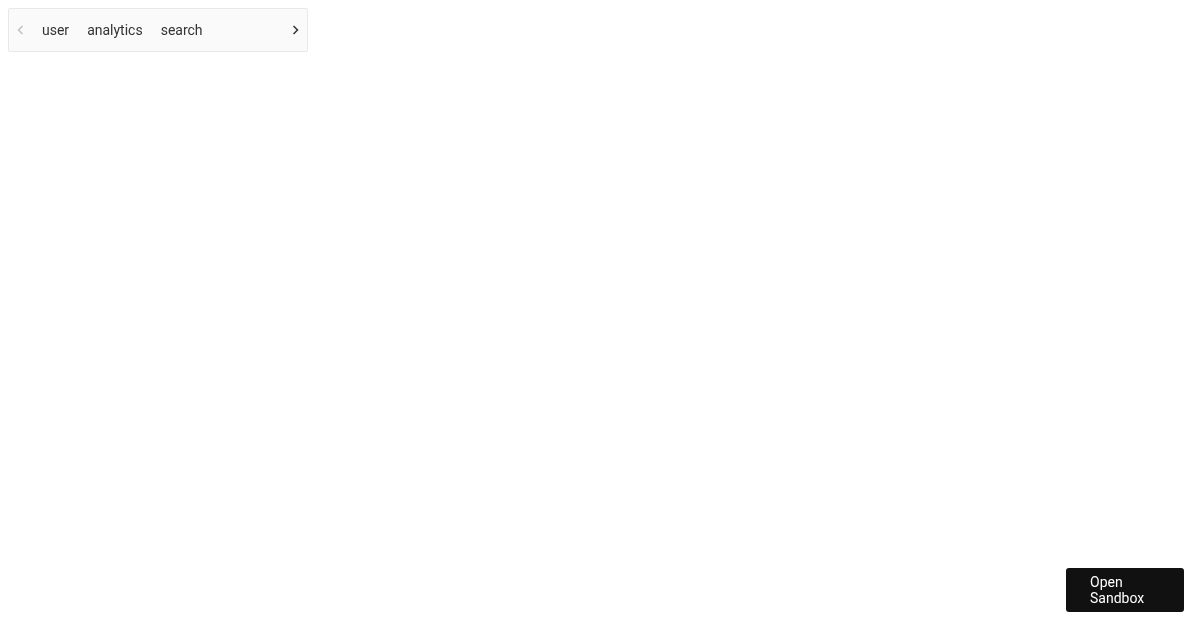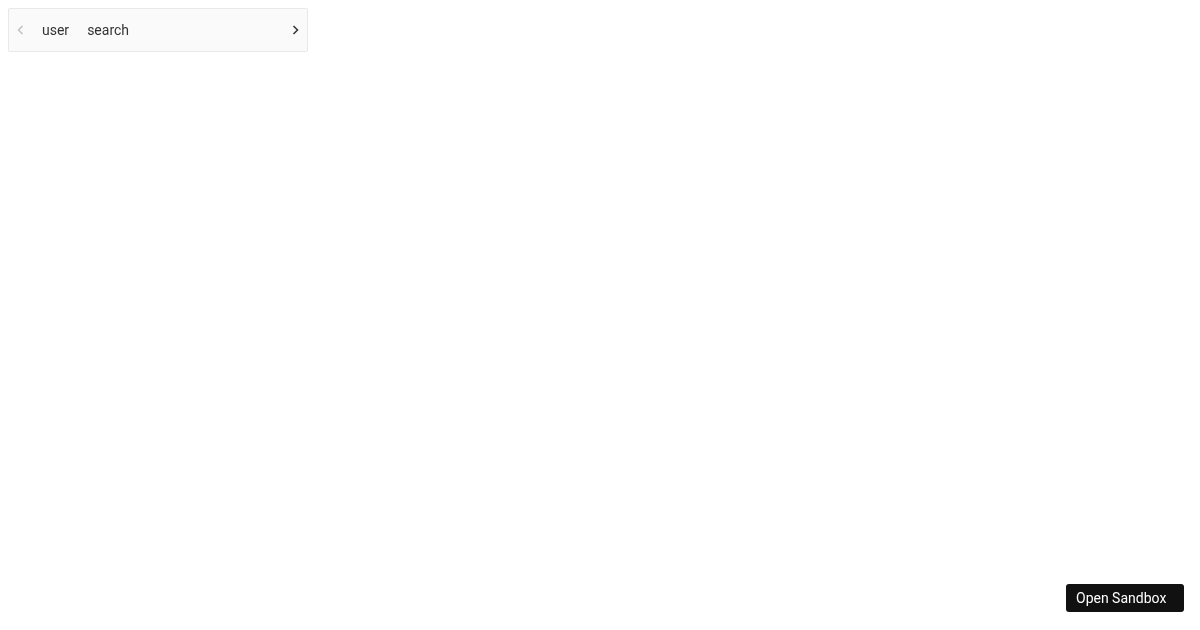--- a/index.html
+++ b/index.html
@@ -82,21 +82,21 @@
       white-space: nowrap;
     }
     .open-sandbox {
       position: absolute;
       bottom: 18px;
       right: 16px;
       background: #111111;
       color: #ffffff;
       font-size: 14px;
       line-height: 1.15;
-      padding: 6px 10px;
+      padding: 6px 24px;
       border-radius: 3px;
       width: 118px;
       cursor: pointer;
       text-align: left;
     }
   </style>
 </head>
 <body>
 
 <div class="tabs-container">
@@ -104,20 +104,23 @@
     <svg viewBox="0 0 10 10" fill="none" stroke-width="1.5">
       <polyline points="6.5,1 2.5,5 6.5,9"></polyline>
     </svg>
   </div>
   <div class="tabs-list">
     <div class="tabs-inner">
       <div class="tab">
         <span>user</span>
       </div>
       <div class="tab">
+        <span>analytics</span>
+      </div>
+      <div class="tab">
         <span>search</span>
       </div>
     </div>
   </div>
   <div class="scroll-arrow right enabled">
     <svg viewBox="0 0 10 10" fill="none" stroke-width="1.5">
       <polyline points="3.5,1 7.5,5 3.5,9"></polyline>
     </svg>
   </div>
 </div>

